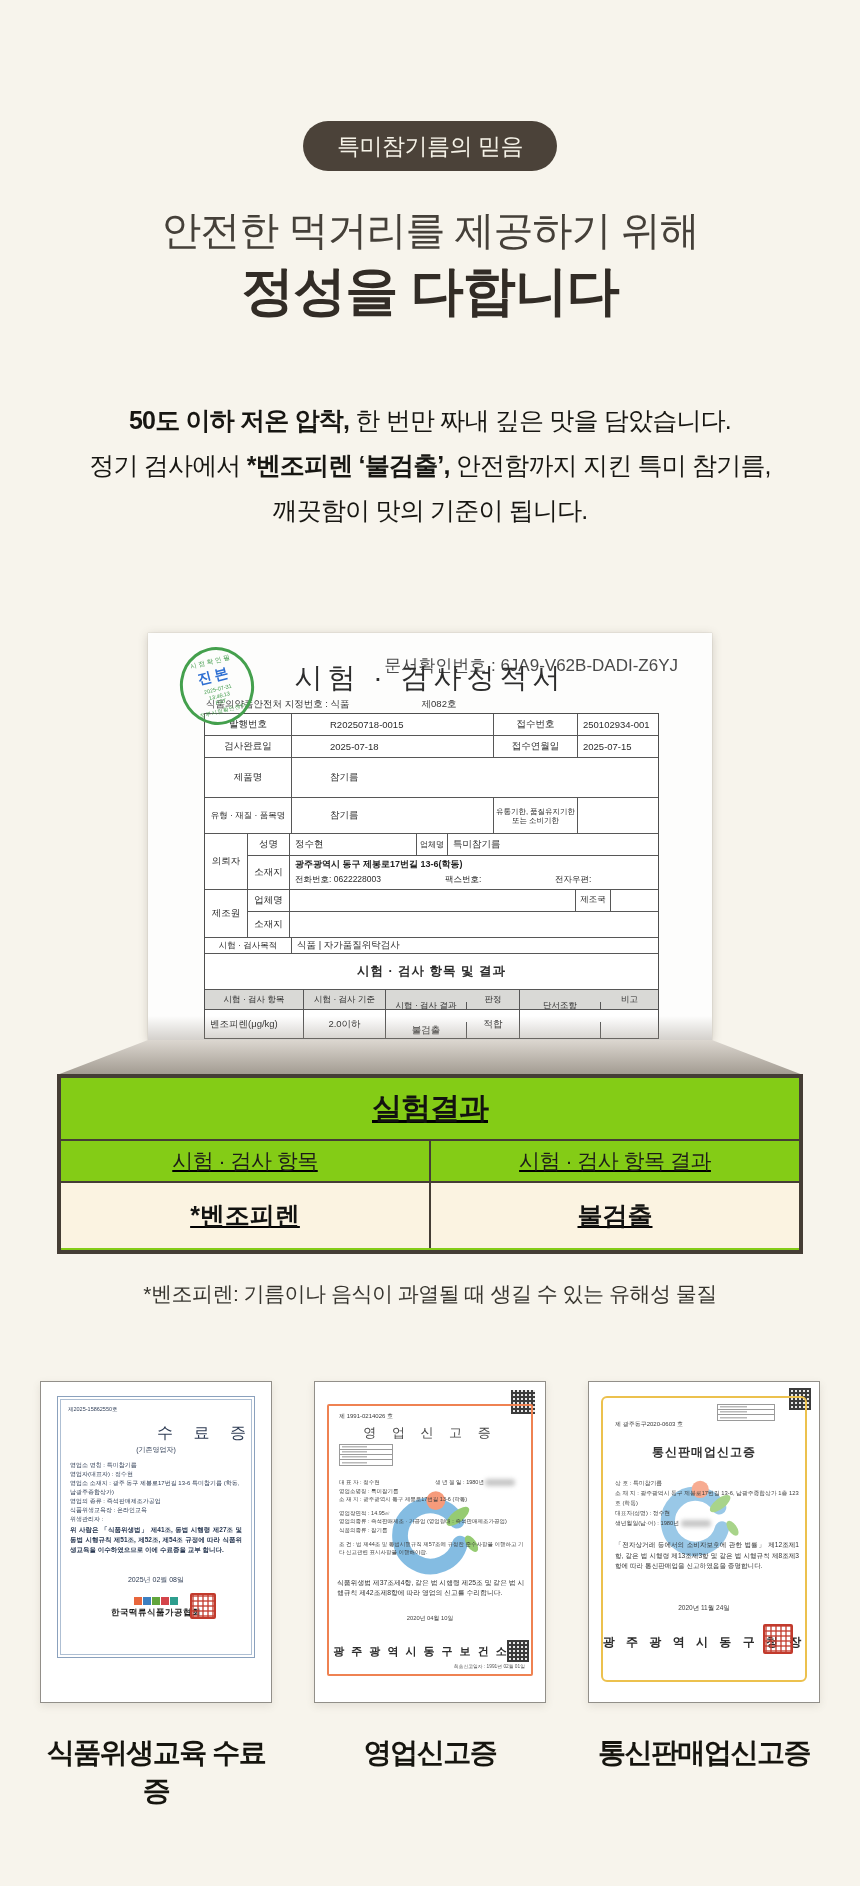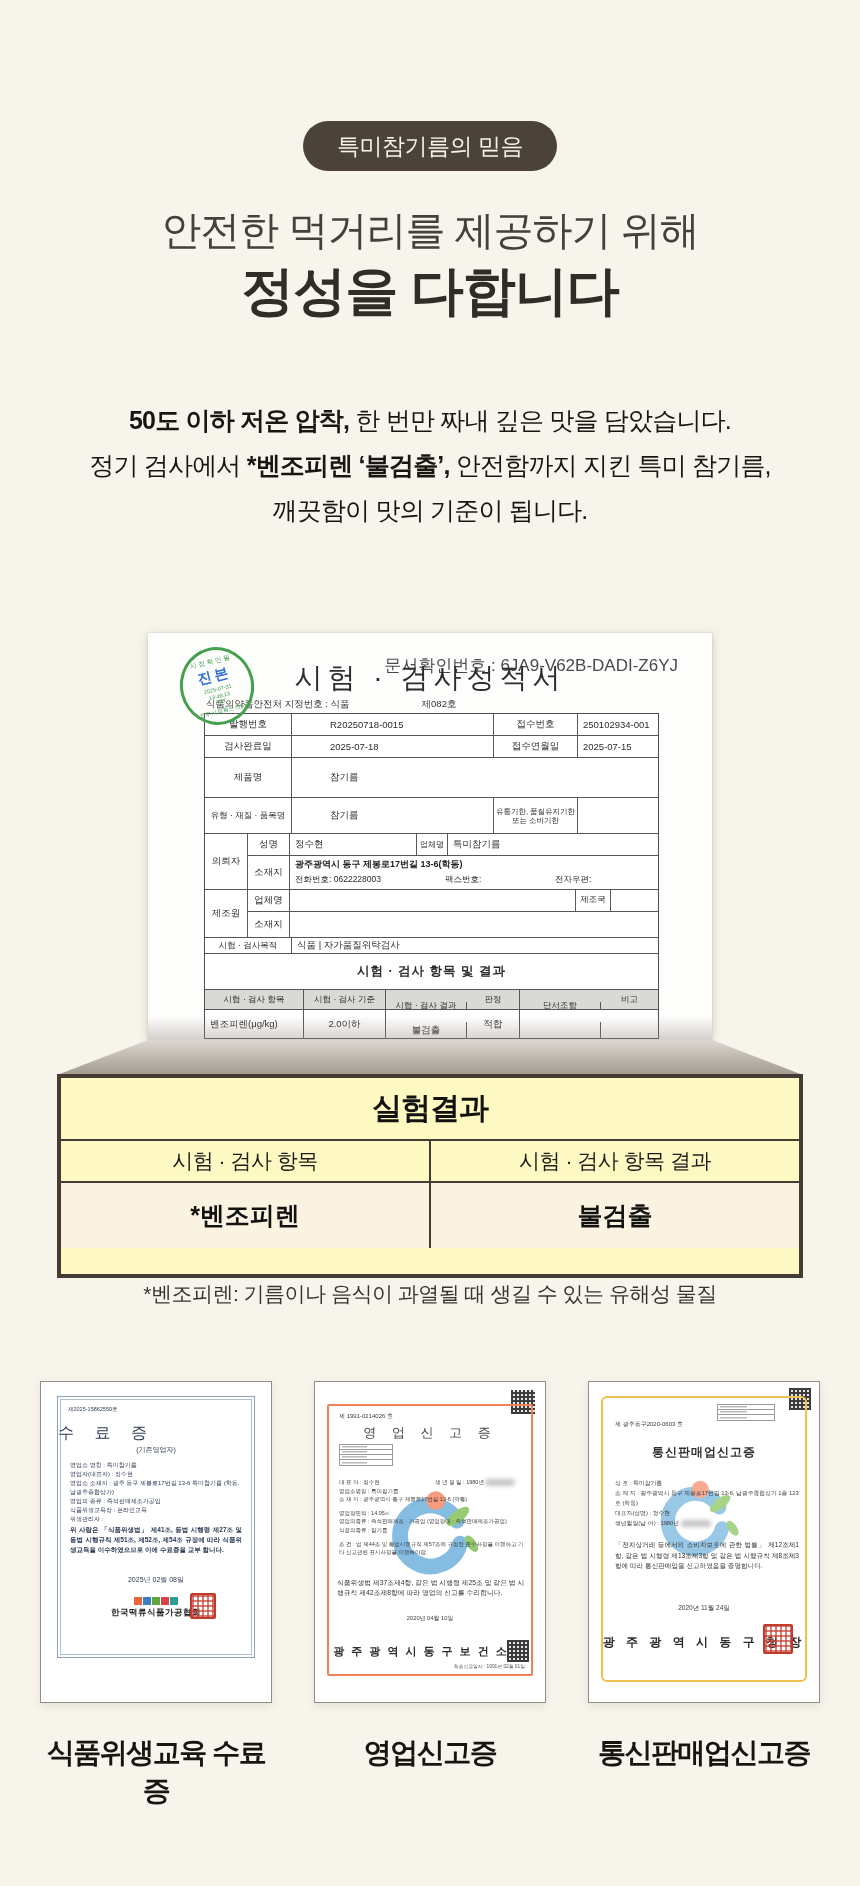--- a/index.html
+++ b/index.html
@@ -64,22 +64,22 @@
   .addr .l2 span:nth-child(1){width:150px;} .addr .l2 span:nth-child(2){width:110px;}
   .sect { justify-content:center; width:100%; font-weight:bold; font-size:12.5px; letter-spacing:1px; }
   .ghead { background:#d9d9d6; font-size:8.5px; }
   .ghead .c, .dr .c { justify-content:center; }
   .dr .c.first { justify-content:flex-start; padding-left:5px; }
 
   
   .trap { position:absolute; left:57px; top:1040px; width:746px; height:35px;
           background:linear-gradient(to bottom,#dcd7d0,#a19a90);
           clip-path:polygon(12.2% 0, 87.8% 0, 100% 100%, 0 100%); }
-  .rbox { position:absolute; left:57px; top:1074px; width:746px; height:204px; background:#fef9c3;
-          border:4px solid #453d35; }
+  .rbox { position:absolute; left:57px; top:1074px; width:746px; height:180px; background:#84cc16;
+          border:4px solid #453d35;text-decoration:underline; }
   .rbox .t { height:63px; display:flex; align-items:center; justify-content:center;
              font-size:30px; font-weight:800; color:#121210; letter-spacing:-1px;
              border-bottom:2px solid #453d35; }
   .rbox .hrow { height:42px; display:flex; border-bottom:2px solid #453d35; }
   .rbox .vrow { height:65px; display:flex; background:#fbf3e1; }
   .rbox .cell { flex:1; display:flex; align-items:center; justify-content:center; }
   .rbox .cell.sep { border-right:2px solid #453d35; }
   .rbox .hrow .cell { font-size:21px; color:#1d1c19; letter-spacing:-0.5px; }
   .rbox .vrow .cell { font-size:25px; font-weight:800; color:#121210; }
   .footnote { position:absolute; top:1280px; left:0; width:860px; text-align:center;
@@ -89,21 +89,21 @@
   .cards { position:absolute; left:40px; top:1381px; width:780px; display:flex; gap:42px; }
   .card { width:232px; height:322px; background:#fff; border:1px solid #928f89; position:relative;
           box-shadow:0 3px 8px rgba(90,80,65,.12); overflow:hidden; }
   .captions { position:absolute; left:40px; top:1734px; width:780px; display:flex; gap:42px; }
   .captions div { width:232px; text-align:center; font-size:28px; font-weight:800; color:#16150f; letter-spacing:-1.5px; }
 
   
   .frame-blue { position:absolute; inset:14px 16px 44px 16px; border:1px solid #8ba1bd; }
   .frame-blue::before { content:""; position:absolute; inset:2px; border:1px solid #aebfd3; }
   .cp-no { position:absolute; top:9px; left:10px; font-size:5.5px; color:#34435c; }
-  .cp-title { position:absolute; top:26px; width:100%; text-align:left; font-size:16px; color:#2c3a52; letter-spacing:8px; font-weight:500; }
+  .cp-title { position:absolute; top:26px; width:100%; text-align:right; font-size:16px; color:#2c3a52; letter-spacing:8px; font-weight:500; }
   .cp-sub { position:absolute; top:48px; width:100%; text-align:center; font-size:7px; color:#2c3a52; }
   .cp-lines { position:absolute; top:64px; left:12px; right:10px; font-size:6px; line-height:9px; color:#2c3a52; }
   .cp-body { position:absolute; top:128px; left:12px; right:12px; font-size:6.5px; font-weight:bold;
              line-height:10px; color:#263650; text-align:justify; }
   .cp-date { position:absolute; top:178px; width:100%; text-align:center; font-size:7px; color:#2c3a52; }
   .cp-org { position:absolute; top:200px; left:0; width:100%; display:flex; flex-direction:column; align-items:center; }
   .blocks { display:flex; gap:1px; margin-bottom:2px; }
   .blocks i { width:8px; height:8px; display:block; }
   .cp-orgname { font-size:8.5px; font-weight:bold; color:#1c1c1c; letter-spacing:0.5px; }
   .seal { position:absolute; width:26px; height:26px; border:2px solid #c23a2c; border-radius:2px;

